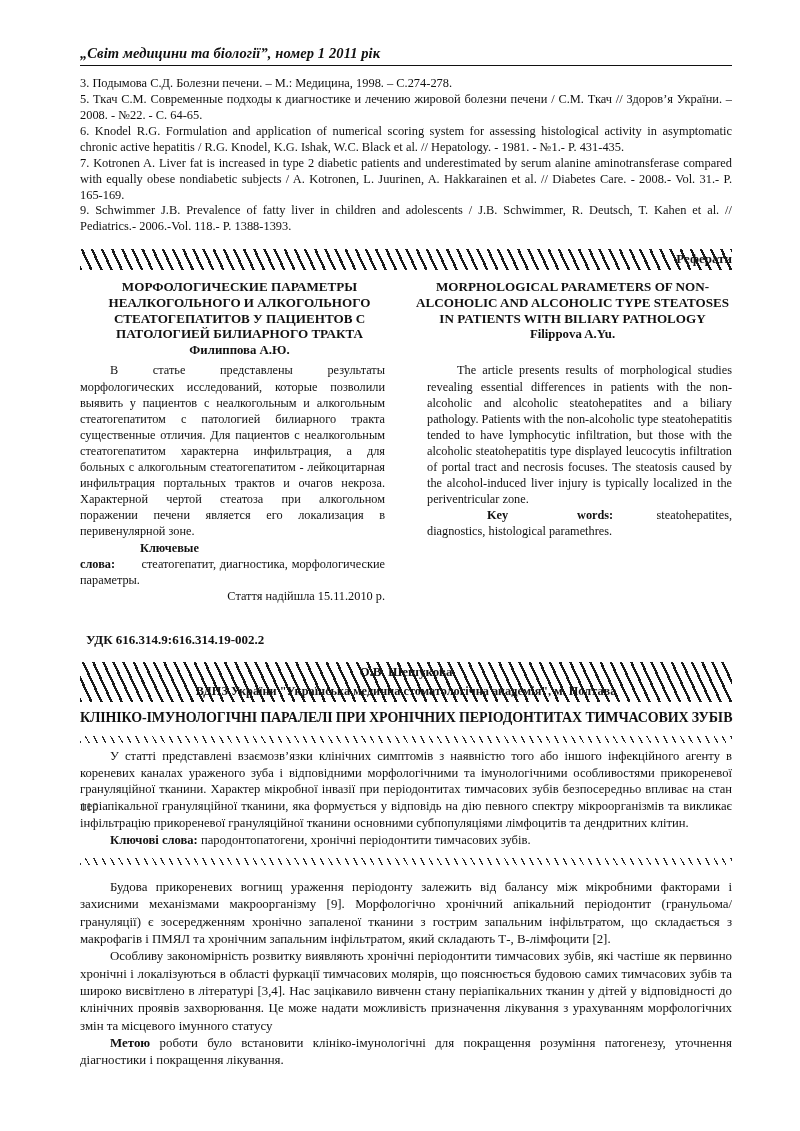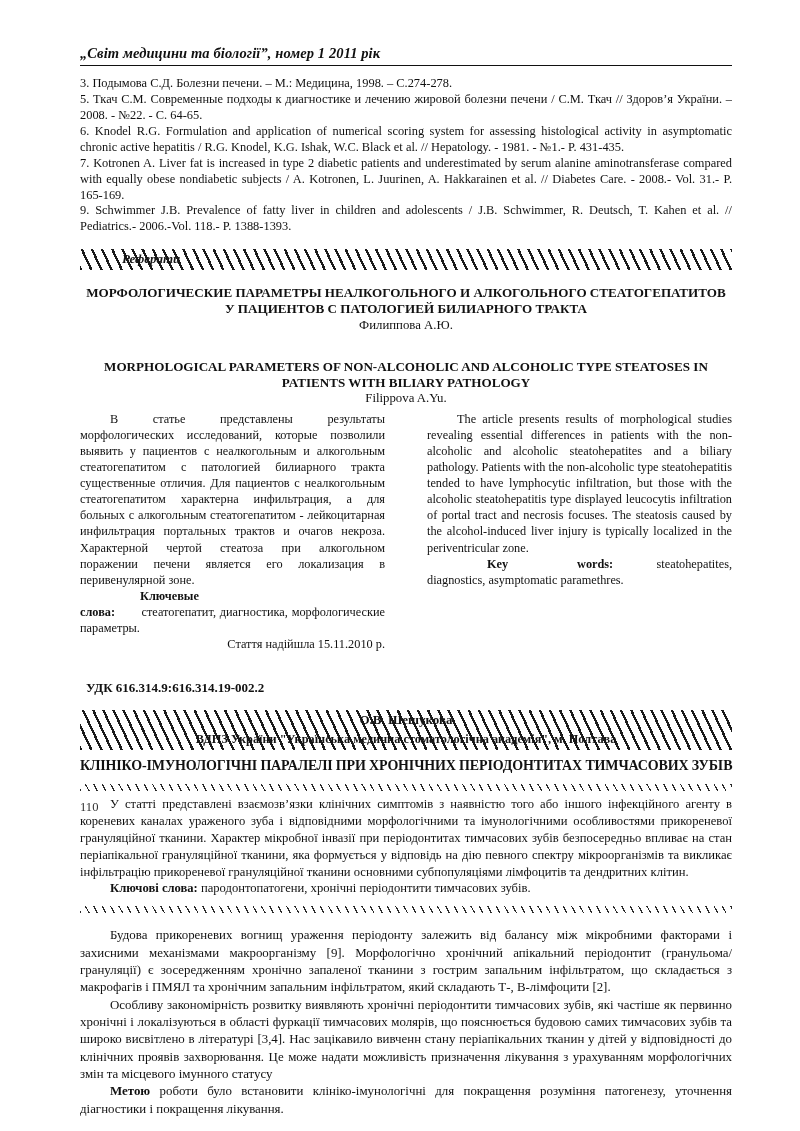--- a/index.html
+++ b/index.html
@@ -73,36 +73,35 @@
     line-height: 20px;
     color: #141414;
     white-space: nowrap;
   }
   .hatch-text.l1 { top: 0px; }
   .hatch-text.l2 { top: 19px; font-size: 12.3px; }
 
   
   .abs-head {
     display: flex;
-    gap: 26px;
-    margin-top: 15px;
-    flex-direction: column;
+    gap: 14px;
+    margin-top: 9px;
   }
   .abs-head > div {
     flex: 1 1 0;
     text-align: center;
     font-weight: bold;
     font-size: 13.1px;
     line-height: 1.2;
   }
   .abs-author {
     display: block;
     margin-top: 1px;
     font-size: 12.8px;
-    font-weight: normal;
+    font-weight: bold;
   }
 
   .abs-body {
     display: flex;
     gap: 42px;
     margin-top: 4px;
   }
   .abs-body > div {
     flex: 1 1 0;
     font-size: 12.3px;
@@ -204,21 +203,21 @@
 
   <div class="refs">
     <p class="ref">3. Подымова С.Д. Болезни печени. – М.: Медицина, 1998. – С.274-278.</p>
     <p class="ref">5. Ткач С.М. Современные подходы к диагностике и лечению жировой болезни печени / С.М. Ткач // Здоров’я України. – 2008. - №22. - С. 64-65.</p>
     <p class="ref">6. Knodel R.G. Formulation and application of numerical scoring system for assessing histological activity in asymptomatic chronic active hepatitis / R.G. Knodel, K.G. Ishak, W.C. Black et al. // Hepatology. - 1981. - №1.- P. 431-435.</p>
     <p class="ref">7. Kotronen A. Liver fat is increased in type 2 diabetic patients and underestimated by serum alanine aminotransferase compared with equally obese nondiabetic  subjects / A. Kotronen, L. Juurinen, A. Hakkarainen et al. // Diabetes Care. - 2008.-  Vol. 31.- P. 165-169.</p>
     <p class="ref">9. Schwimmer J.B. Prevalence of fatty liver in  children  and  adolescents / J.B. Schwimmer, R. Deutsch, T. Kahen et al.   //  Pediatrics.- 2006.-Vol. 118.- P. 1388-1393.</p>
   </div>
 
   <div class="hatch">
-    <div class="hatch-text l1" style="text-align:left; padding-left:42px;font-style:italic;">Реферати</div>
+    <div class="hatch-text l1" style="text-align:right; padding-left:42px;">Реферати</div>
   </div>
 
   <div class="abs-head">
     <div>
       <span>МОРФОЛОГИЧЕСКИЕ ПАРАМЕТРЫ НЕАЛКОГОЛЬНОГО И АЛКОГОЛЬНОГО СТЕАТОГЕПАТИТОВ У ПАЦИЕНТОВ С ПАТОЛОГИЕЙ БИЛИАРНОГО ТРАКТА</span>
       <span class="abs-author">Филиппова А.Ю.</span>
     </div>
     <div>
       <span>MORPHOLOGICAL PARAMETERS OF NON-ALCOHOLIC AND ALCOHOLIC TYPE STEATOSES IN PATIENTS WITH BILIARY PATHOLOGY</span>
       <span class="abs-author">Filippova A.Yu.</span>
@@ -229,21 +228,21 @@
     <div>
       <p>В статье представлены результаты морфологических исследований, которые позволили выявить у пациентов с неалкогольным и алкогольным стеатогепатитом с патологией билиарного тракта существенные отличия. Для пациентов с неалкогольным стеатогепатитом характерна инфильтрация, а для больных с алкогольным стеатогепатитом - лейкоцитарная инфильтрация портальных трактов и очагов некроза. Характерной чертой стеатоза при алкогольном поражении печени является его локализация в перивенулярной зоне.</p>
       <p class="kw-line">
         <span class="kw kw-spread">Ключевые</span><span class="kw">слова:</span>&nbsp;&nbsp;&nbsp;&nbsp;&nbsp;&nbsp;&nbsp;<span>стеатогепатит, диагностика, морфологические параметры.</span>
       </p>
       <p class="received">Стаття надійшла 15.11.2010 р.</p>
     </div>
     <div>
       <p>The article presents results of morphological studies revealing essential differences in patients with the non-alcoholic and alcoholic steatohepatites and a biliary pathology. Patients with the non-alcoholic type steatohepatitis tended to have lymphocytic infiltration, but those with the alcoholic steatohepatitis type displayed leucocytis infiltration of portal tract and necrosis focuses. The steatosis caused by the alcohol-induced liver injury is typically localized in the periventricular zone.</p>
       <p class="kw-line">
-        <span class="kw kw-spread-en">Key</span><span class="kw">words:</span>&nbsp;&nbsp;&nbsp;&nbsp;<span>steatohepatites, diagnostics, asymptomatic paramethres.</span>
+        <span class="kw kw-spread-en">Key</span><span class="kw">words:</span>&nbsp;&nbsp;&nbsp;&nbsp;<span>steatohepatites, diagnostics, histological paramethres.</span>
       </p>
     </div>
   </div>
 
   <div class="udk">УДК 616.314.9:616.314.19-002.2</div>
 
   <div class="hatch tall">
     <div class="hatch-text l1">О.В. Шешукова</div>
     <div class="hatch-text l2">ВДНЗ України "Українська медична стоматологічна академія", м. Полтава</div>
   </div>

